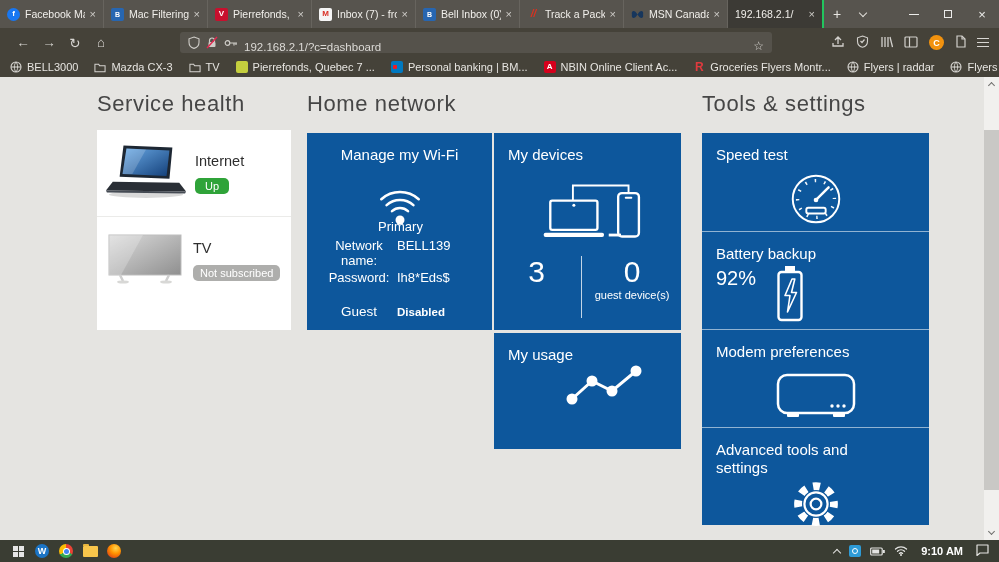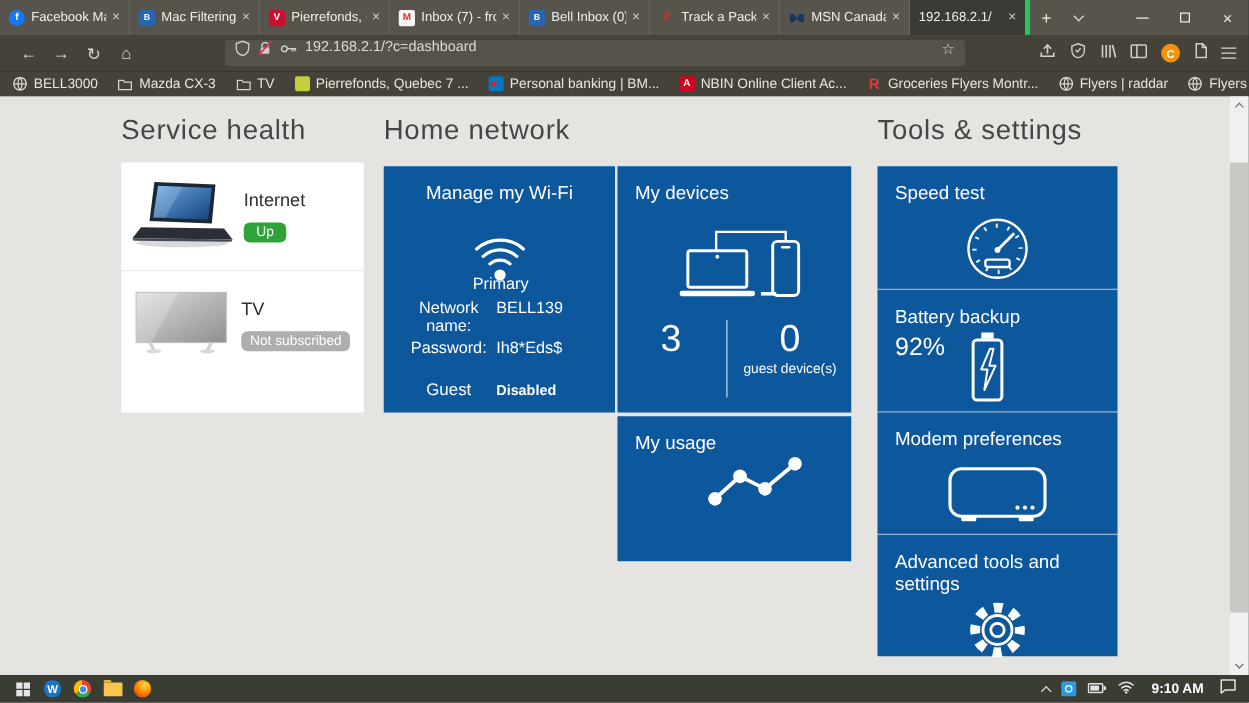--- a/index.html
+++ b/index.html
@@ -3,42 +3,42 @@
 <meta charset="utf-8">
 <style>
   * { margin:0; padding:0; box-sizing:border-box; }
   html,body { width:999px; height:562px; overflow:hidden; }
   body { font-family:"Liberation Sans", sans-serif; background:#000; }
   .window { width:999px; height:562px; display:flex; flex-direction:column; }
 
   
   .tabbar { height:28px; background:var(--chrome-tabbar,#57544e); display:flex; align-items:stretch; flex:none; }
   .tab { width:104px; display:flex; align-items:center; gap:5px; padding:0 7px; border-right:1px solid #67645e; color:#f1efeb; font-size:10.5px; cursor:default; }
-  .tab.active { background:var(--chrome-active-tab,#3c3a35); border-right:4px solid #22c55e; }
+  .tab.active { background:var(--chrome-active-tab,#3c3a35); border-right:2px solid #22c55e; }
   .tab-title { flex:1; white-space:nowrap; overflow:hidden; }
   .tab-close { color:#cfcdc9; font-size:11px; flex:none; }
   .favicon { width:13px; height:13px; flex:none; border-radius:2px; display:flex; align-items:center; justify-content:center; font-size:8px; font-weight:bold; line-height:1; }
   .fav-facebook { background:#1877f2; border-radius:50%; color:#fff; }
   .fav-bell { background:#2766b1; color:#fff; font-size:7px; }
   .fav-weather { background:#c8102e; color:#fff; }
   .fav-gmail { background:#f5f5f5; color:#d93025; }
   .fav-canadapost { color:#e0301e; font-style:italic; font-size:10px; background:transparent; }
   .fav-msn { background:transparent; }
   .newtab-btn { width:26px; display:flex; align-items:center; justify-content:center; color:#e8e6e2; font-size:14px; }
   .tablist-btn { width:26px; display:flex; align-items:center; justify-content:center; }
   .chev { width:6px; height:6px; border-left:1.5px solid #e0ded9; border-bottom:1.5px solid #e0ded9; transform:rotate(-45deg); margin-top:-3px; }
   .win-controls { margin-left:auto; display:flex; }
   .win-btn { width:34px; display:flex; align-items:center; justify-content:center; color:#ececea; font-size:13px; }
   .min-glyph { width:10px; height:1px; background:#ececea; display:block; }
   .restore-glyph { width:8px; height:8px; border:1px solid #ececea; display:block; }
 
   
   .navbar { height:29px; background:var(--chrome-toolbar,#454239); display:flex; align-items:center; padding:0 10px; flex:none; }
   .nav-icon { width:26px; text-align:center; color:#d8d6d2; font-size:13.5px; flex:none; }
-  .urlbar { margin-left:66px; width:592px; height:21px; background:var(--chrome-urlfield,#55524b); border-radius:3px; display:flex; align-items:flex-start; padding:0 8px; gap:6px; flex:none; }
+  .urlbar { margin-left:66px; width:592px; height:21px; background:var(--chrome-urlfield,#55524b); border-radius:3px; display:flex; align-items:flex-end; padding:0 8px; gap:6px; flex:none; }
   .url-text { flex:1; color:#dcdad6; font-size:11.5px; white-space:nowrap; overflow:hidden; }
   .star { color:#d4d2ce; font-size:12px; flex:none; }
   .nav-right { margin-left:auto; display:flex; align-items:center; gap:11px; }
   .ext-c { width:15px; height:15px; border-radius:50%; background:#f2920e; color:#fff; font-size:9px; font-weight:bold; display:flex; align-items:center; justify-content:center; }
   .burger { display:flex; flex-direction:column; gap:2.5px; }
   .burger i { width:12px; height:1.5px; background:#d8d6d2; display:block; }
 
   
   .bookmarksbar { height:20px; background:var(--chrome-toolbar,#454239); display:flex; align-items:center; padding:0 10px; gap:16px; font-size:11px; color:#e7e5e1; flex:none; }
   .bm { display:flex; align-items:center; gap:5px; white-space:nowrap; }
@@ -78,21 +78,21 @@
   .devices-svg { display:block; margin:14px auto 0; }
   .devices-stats { position:absolute; left:0; right:0; bottom:12px; display:flex; justify-content:center; gap:13px; }
   .stat { text-align:center; min-width:62px; }
   .stat-num { font-size:30px; font-weight:300; line-height:1.05; }
   .stat-lbl { font-size:11px; line-height:1.3; }
   .stat-div { width:1px; background:rgba(255,255,255,.75); height:62px; }
 
   .usage-card { left:494px; top:256px; width:187px; height:116px; }
   .usage-svg { position:absolute; left:66px; top:24px; }
 
-  .tools-stack { position:absolute; left:702px; top:56px; width:192px; }
+  .tools-stack { position:absolute; left:702px; top:56px; width:227px; }
   .tool-card { position:relative; background:var(--bell-blue,#0d579c); color:#fff; height:98px; border-bottom:1px solid rgba(255,255,255,.55); }
   .tool-card:first-child { height:99px; }
   .tool-card:last-child { height:97px; border-bottom:none; }
   .center-svg { display:block; margin:4px auto 0; }
   .battery-val { position:absolute; left:14px; top:35px; font-size:20px; font-weight:300; }
   .battery-svg { position:absolute; left:72px; top:32px; }
   .adv-title { padding-right:46px; }
 
   .scrollbar { position:absolute; right:0; top:0; width:15px; height:463px; background:#f1f0ee; }
   .sb-arrow { position:absolute; left:0; width:15px; height:14px; display:flex; align-items:center; justify-content:center; }

